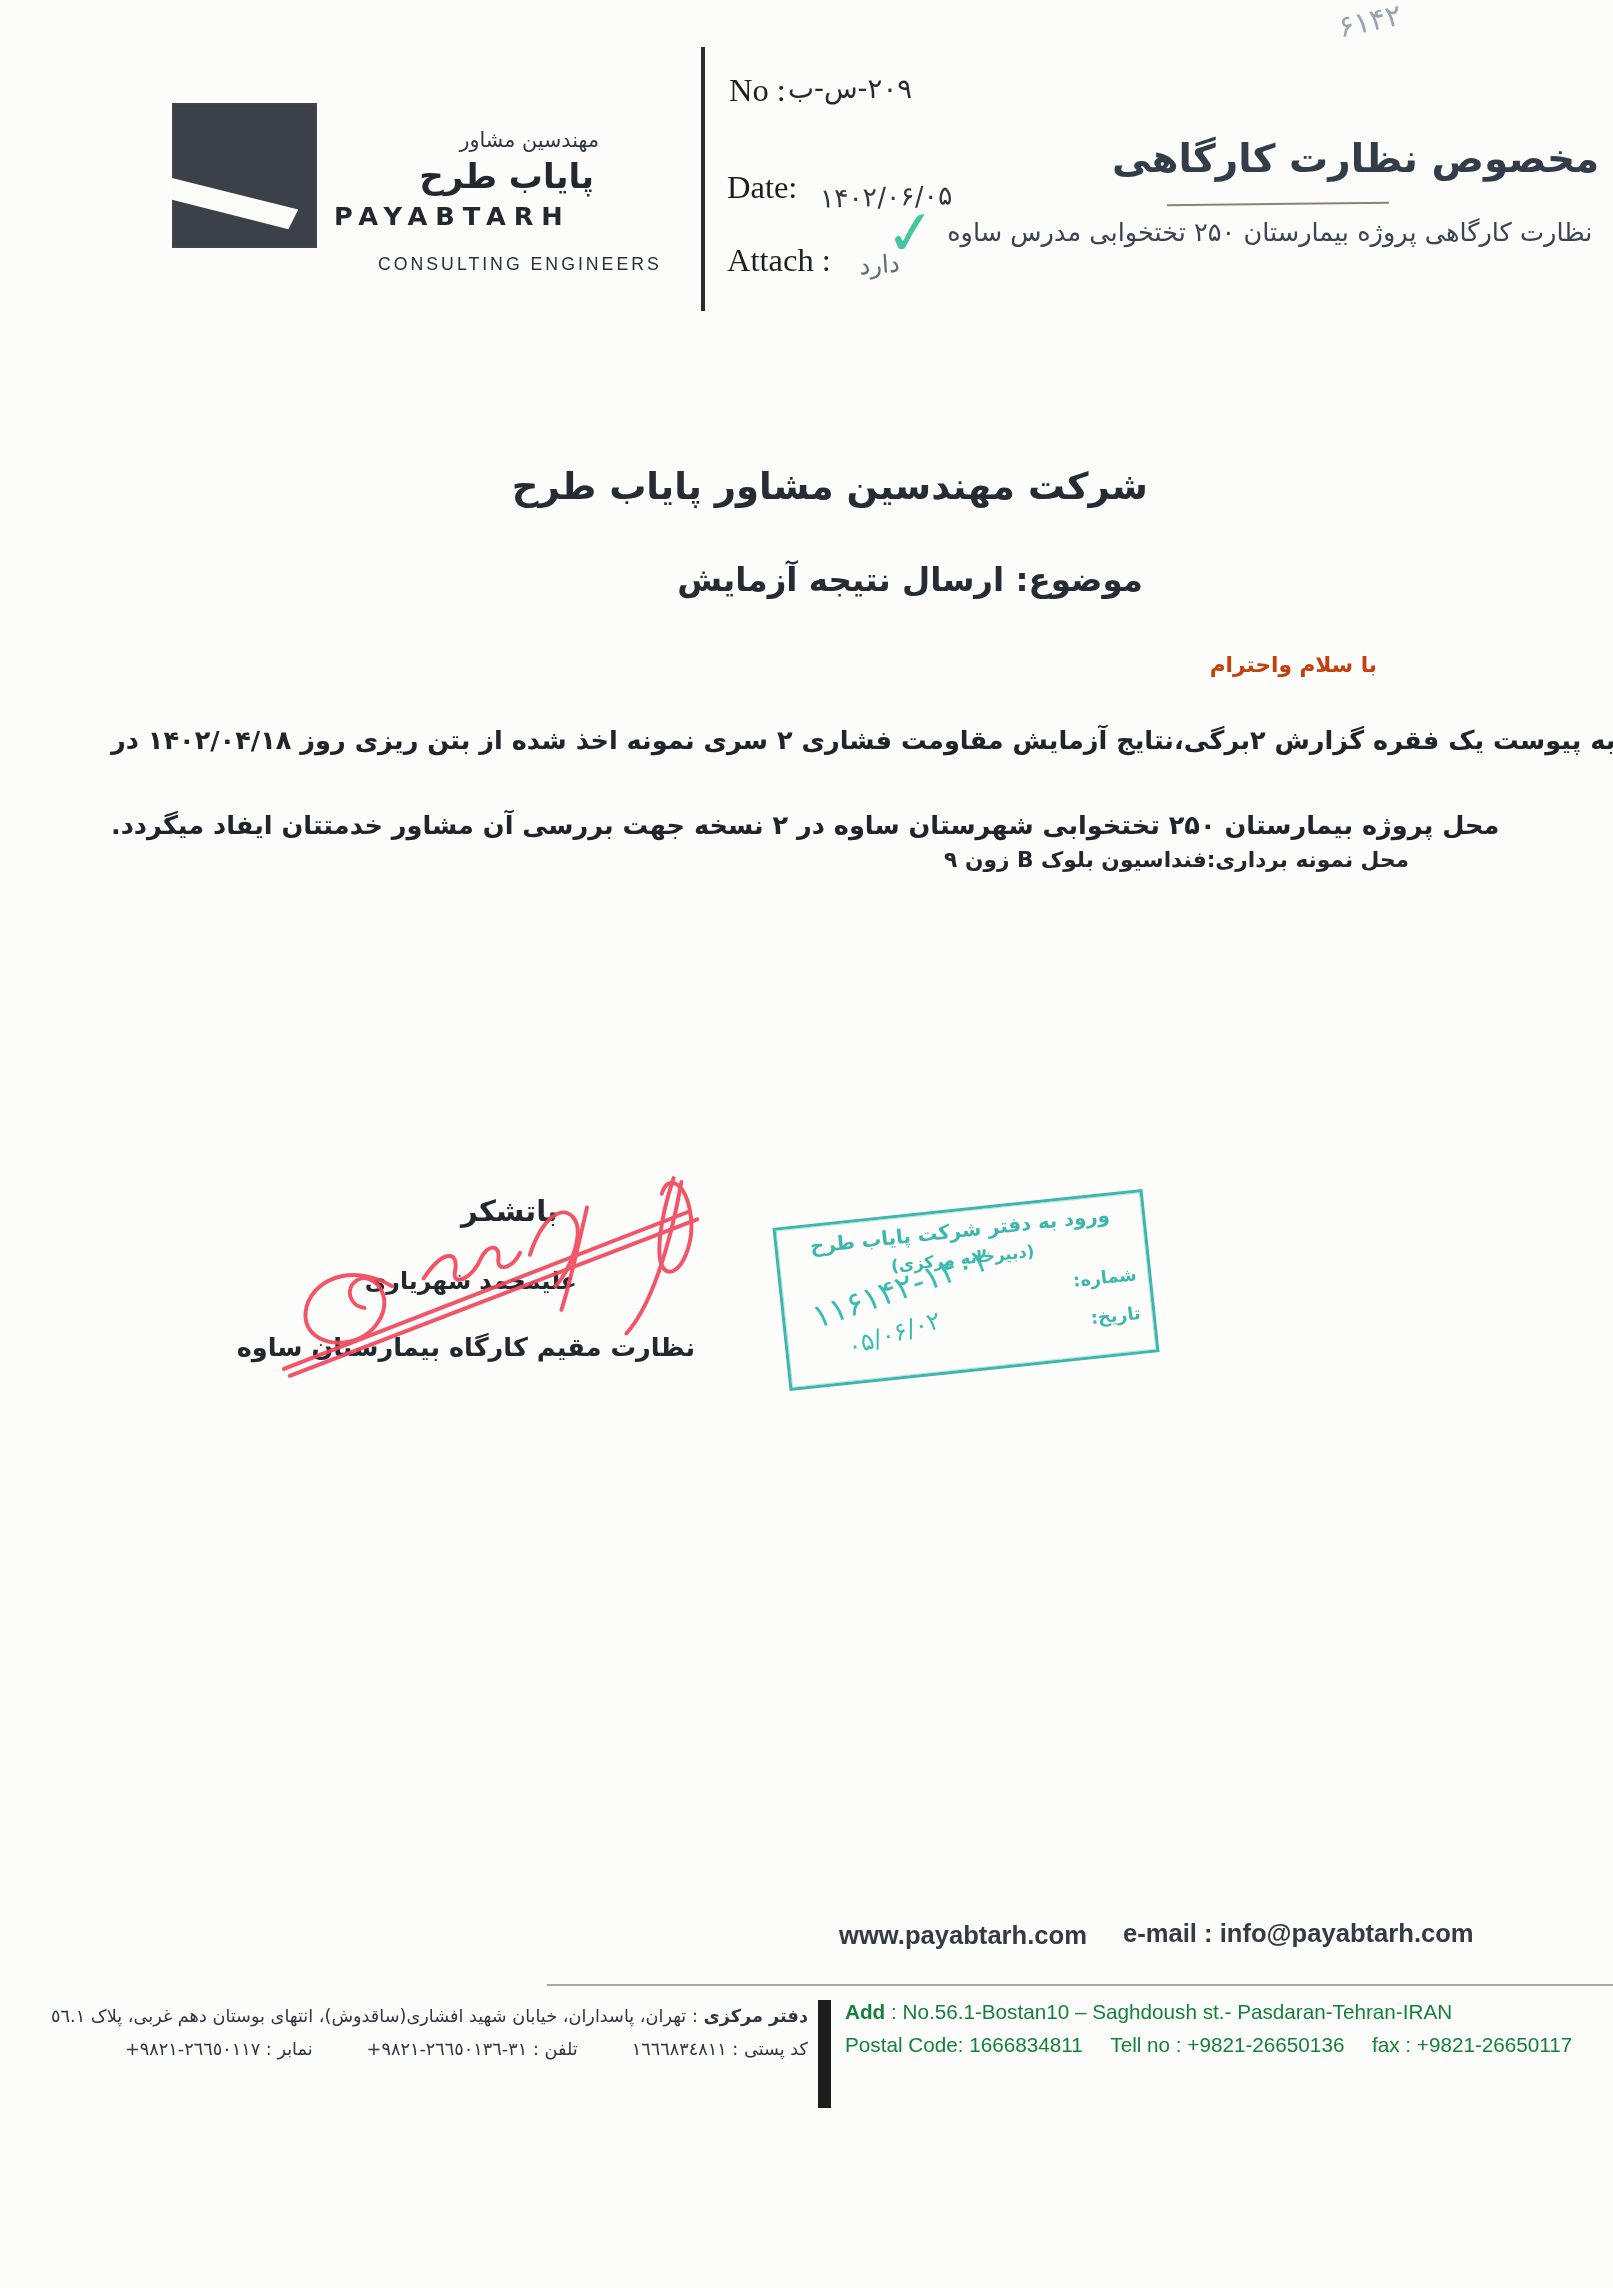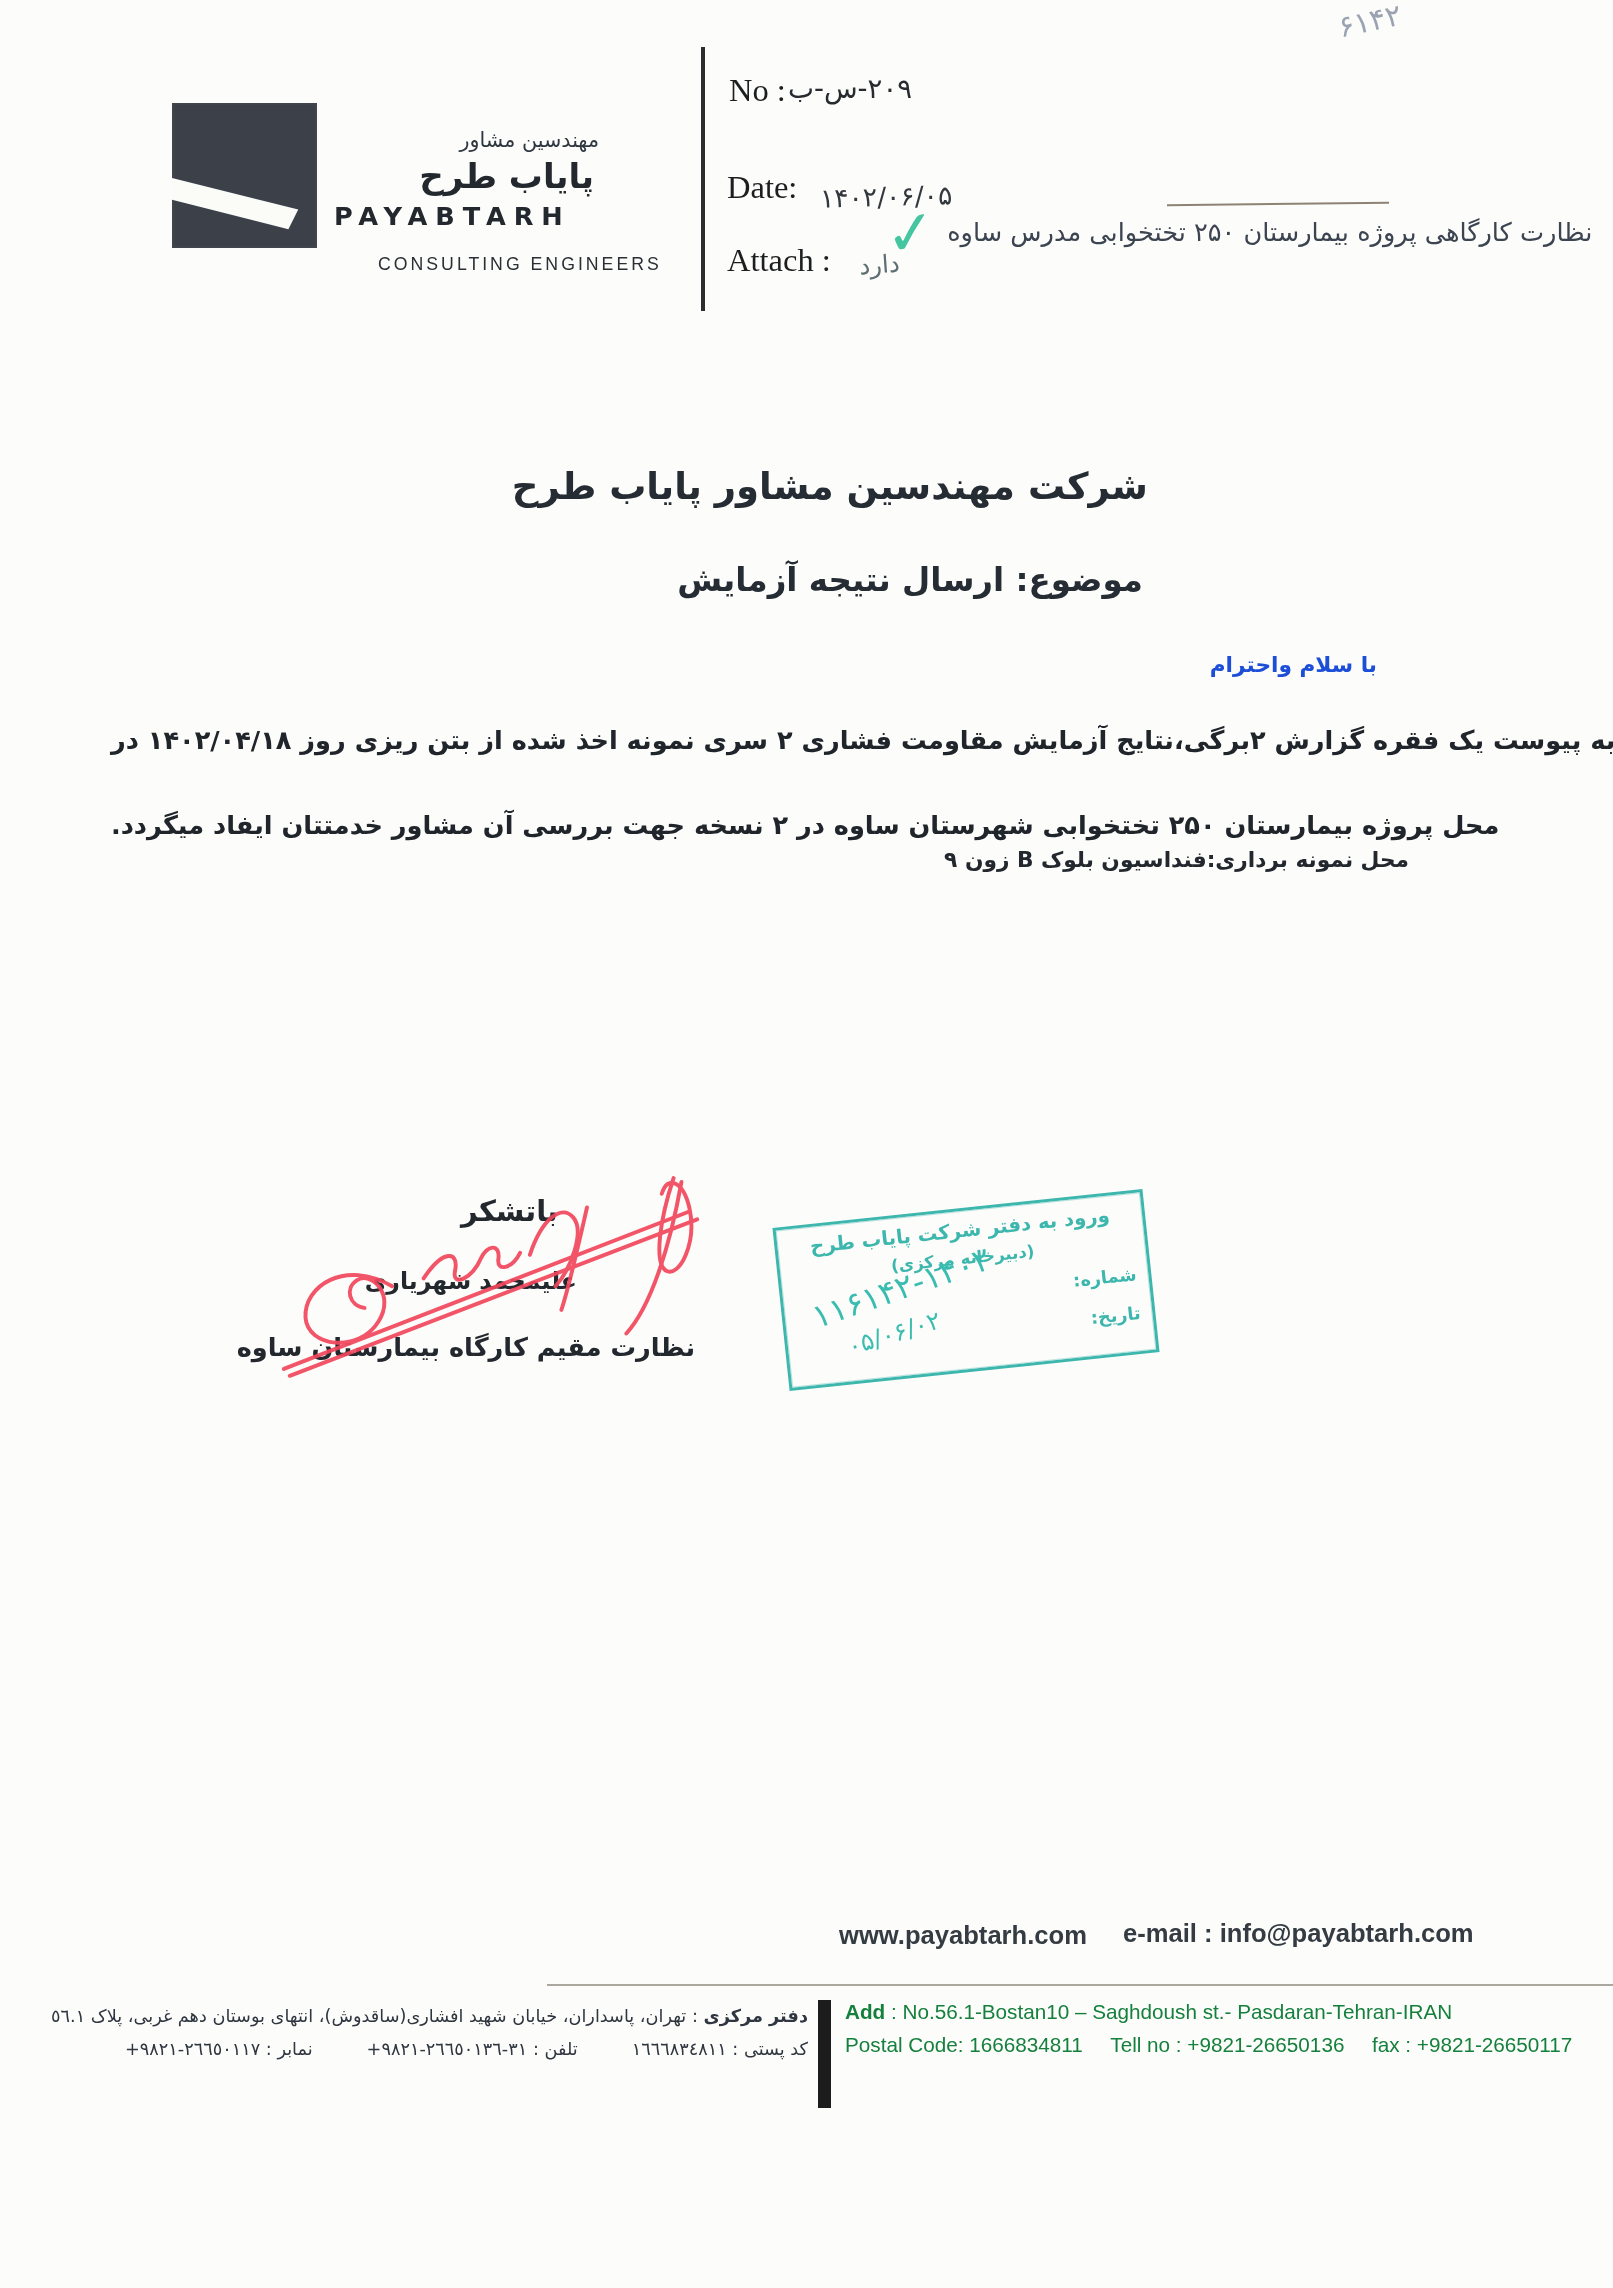--- a/index.html
+++ b/index.html
@@ -36,21 +36,21 @@
   .pencil-note{left:1338px;top:3.9px;font-size:29.6px;letter-spacing:6.9px;color:#9aa3b2;transform:rotate(-12deg);}
 
   
   .hdr-title{right:14.8px;top:136px;font-size:39px;font-weight:bold;color:#333c49;}
   .hdr-underline{left:1167px;top:203px;width:222px;border-top:2px solid #8e8273;transform:rotate(-0.6deg);}
   .hdr-subtitle{right:21.7px;top:217px;font-size:25.6px;color:#3b4450;}
 
   
   .title{right:466px;top:465px;font-size:37px;font-weight:bold;color:#262c33;text-align:center;}
   .subject{right:471px;top:561px;font-size:32.5px;font-weight:bold;color:#262c33;}
-  .salutation{right:237px;top:652px;font-size:21.7px;font-weight:bold;color:#1d4ed8;}
+  .salutation{right:237px;top:652px;font-size:21.7px;font-weight:bold;color:#c2410c;}
   .para{font-size:25.6px;font-weight:bold;color:#20252b;}
   .para-line1{left:111px;top:725px;}
   .para-line2{left:111px;top:774px;margin-top:36px;}
   .sample-loc{right:205px;top:847px;font-size:21.7px;font-weight:bold;color:#23282e;}
 
   
   .sig-thanks{right:1056px;top:1194px;font-size:29px;font-weight:bold;}
   .sig-name{right:1037px;top:1267px;font-size:23.6px;font-weight:bold;}
   .sig-role{right:919px;top:1332px;font-size:25.6px;font-weight:bold;}
   .sig-svg{left:276px;top:1160px;width:433px;height:222px;}
@@ -109,20 +109,21 @@
   <div class="abs ref-label ref-no-label">No :</div>
   <div class="abs rtl ref-no-value">۲۰۹-س-ب</div>
   <div class="abs ref-label ref-date-label">Date:</div>
   <div class="abs rtl ref-date-value">۱۴۰۲/۰۶/۰۵</div>
   <div class="abs ref-label ref-attach-label">Attach :</div>
   <div class="abs rtl ref-attach-value">دارد</div>
   <div class="abs attach-check">✓</div>
 
   <div class="abs rtl pencil-note">۶۱۴۲</div>
 
+  <div class="abs rtl hdr-title">مخصوص نظارت کارگاهی</div>
   <div class="abs hdr-underline"></div>
   <div class="abs rtl hdr-subtitle">نظارت کارگاهی پروژه بیمارستان ۲۵۰ تختخوابی مدرس ساوه</div>
 
   <div class="abs rtl title">شرکت مهندسین مشاور پایاب طرح</div>
   <div class="abs rtl subject">موضوع: ارسال نتیجه آزمایش</div>
   <div class="abs rtl salutation">با سلام واحترام</div>
   <div class="abs rtl para para-line1">احتراماً به پیوست یک فقره گزارش ۲برگی،نتایج آزمایش مقاومت فشاری ۲ سری نمونه اخذ شده از بتن ریزی روز ۱۴۰۲/۰۴/۱۸ در</div>
   <div class="abs rtl para para-line2">محل پروژه بیمارستان ۲۵۰ تختخوابی شهرستان ساوه در ۲ نسخه جهت بررسی آن مشاور خدمتتان ایفاد میگردد.</div>
   <div class="abs rtl sample-loc">محل نمونه برداری:فنداسیون بلوک B زون ۹</div>
 

